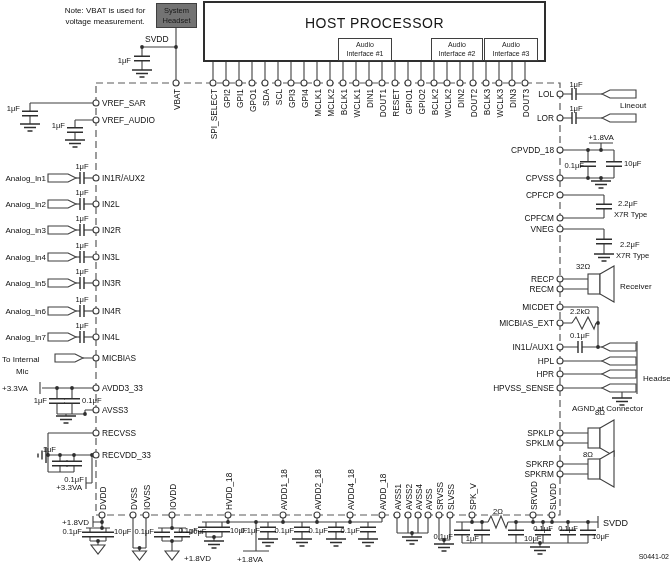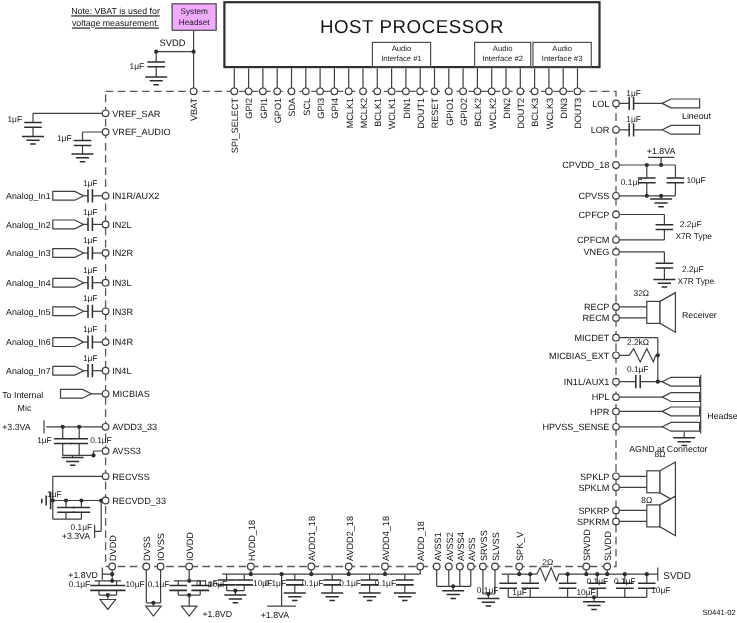--- a/index.html
+++ b/index.html
@@ -1,25 +1,25 @@
 <!DOCTYPE html>
 <html><head>
 <meta charset="utf-8">
 <style>
   html,body{margin:0;padding:0;background:#fff;}
   #page{position:relative;width:670px;height:566px;background:#fff;overflow:hidden;
         font-family:"Liberation Sans","DejaVu Sans",sans-serif;color:#1a1a1a;}
   #sch{position:absolute;left:0;top:0;}
-  .box{position:absolute;border:1.5px solid #3f3f3f;background:#f0abfc;text-align:center;
+  .box{position:absolute;border:1.5px solid #3f3f3f;background:#737373;text-align:center;
        display:flex;flex-direction:column;justify-content:center;box-sizing:border-box;}
   #note{position:absolute;left:38px;top:6px;width:134px;font-size:8px;line-height:1.35;
-        text-align:center;color:#111;text-decoration:underline;}
+        text-align:center;color:#111;}
   #host{position:absolute;left:203px;top:1px;width:343px;height:61px;border:2px solid #2e2e2e;
         background:#fff;box-sizing:border-box;}
-  #host .title{margin-top:12px;text-align:center;font-size:17px;letter-spacing:.5px;color:#161616;}
+  #host .title{margin-top:12px;text-align:center;font-size:14px;letter-spacing:.5px;color:#161616;}
   .iface{position:absolute;border:1.4px solid #3f3f3f;background:#fff;width:54px;height:23px;
          top:35px;font-size:7px;line-height:1.25;text-align:center;box-sizing:border-box;
          display:flex;flex-direction:column;justify-content:center;}
   #battery{left:156px;top:3px;width:41px;height:25px;font-size:7.5px;line-height:1.25;}
   .w{stroke:#3f3f3f;stroke-width:1.1;fill:none;}
   .p{stroke:#2e2e2e;stroke-width:1.4;fill:none;}
   .outline{stroke:#5a5a5a;stroke-width:1.2;fill:none;stroke-dasharray:7 4;}
   .pin{fill:#fff;stroke:#3f3f3f;stroke-width:1.1;}
   .dot{fill:#2e2e2e;}
   .tg{fill:#fff;stroke:#3f3f3f;stroke-width:1.1;}

